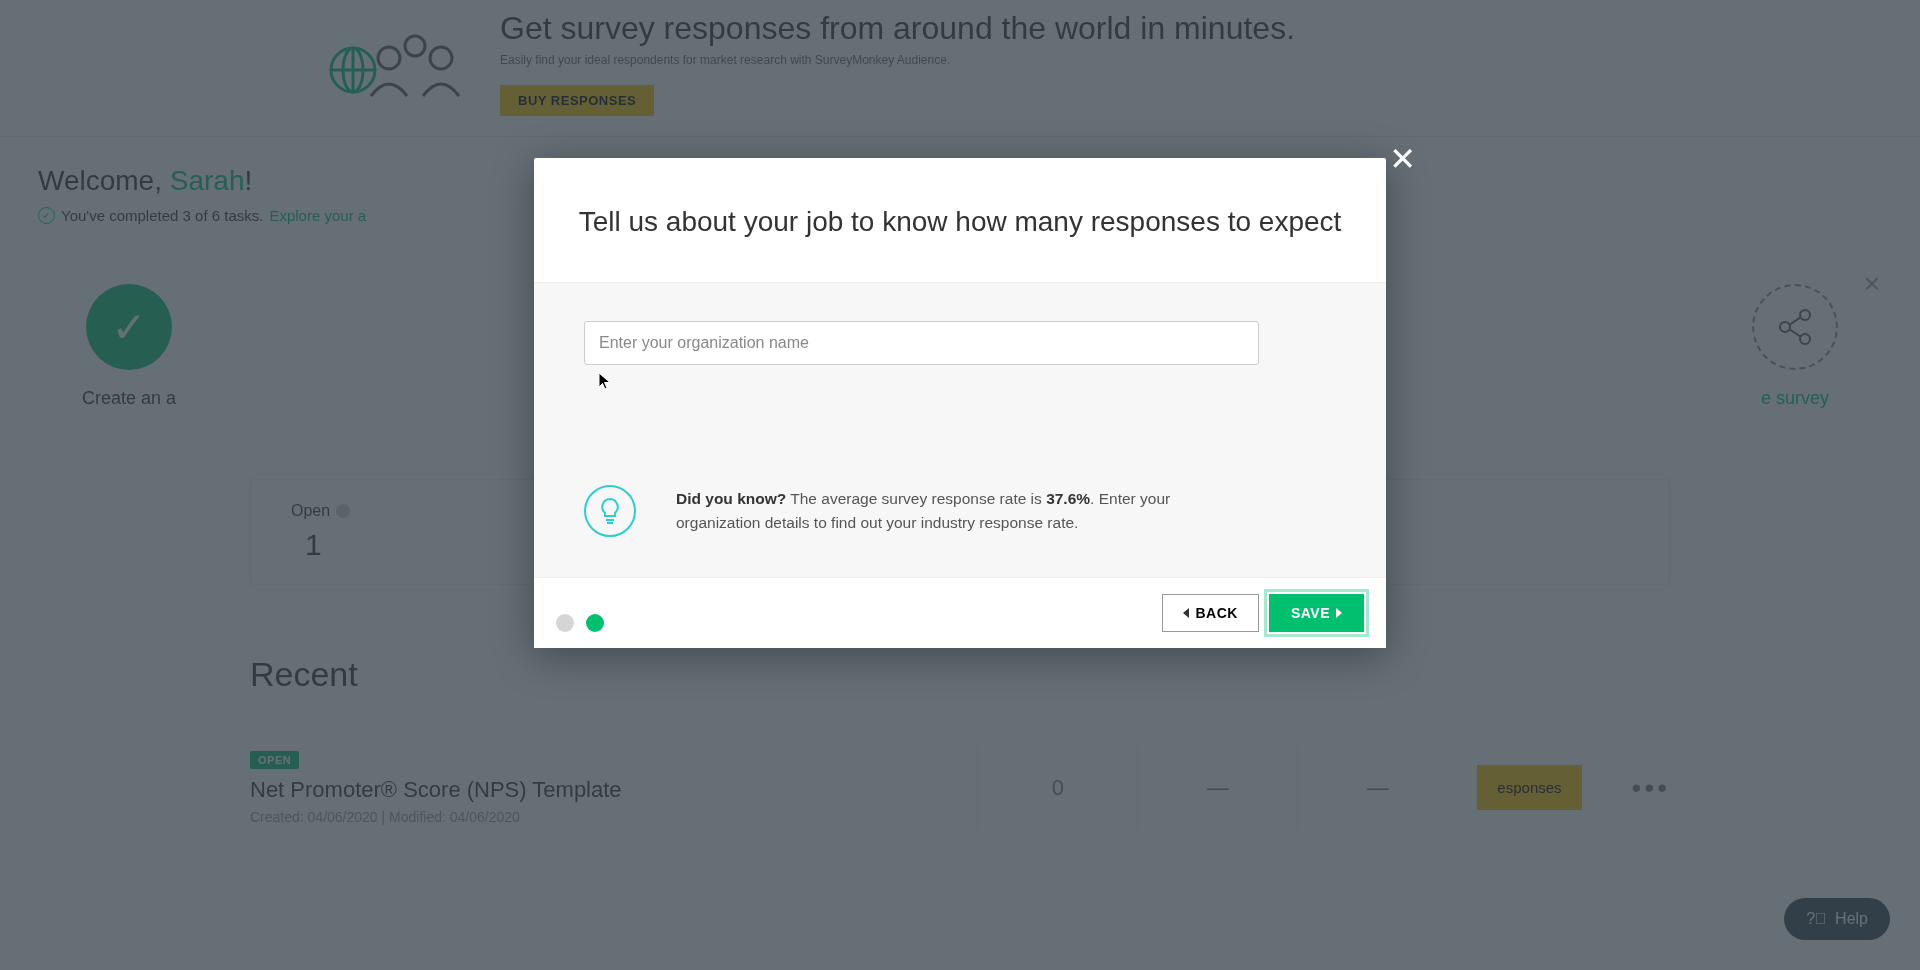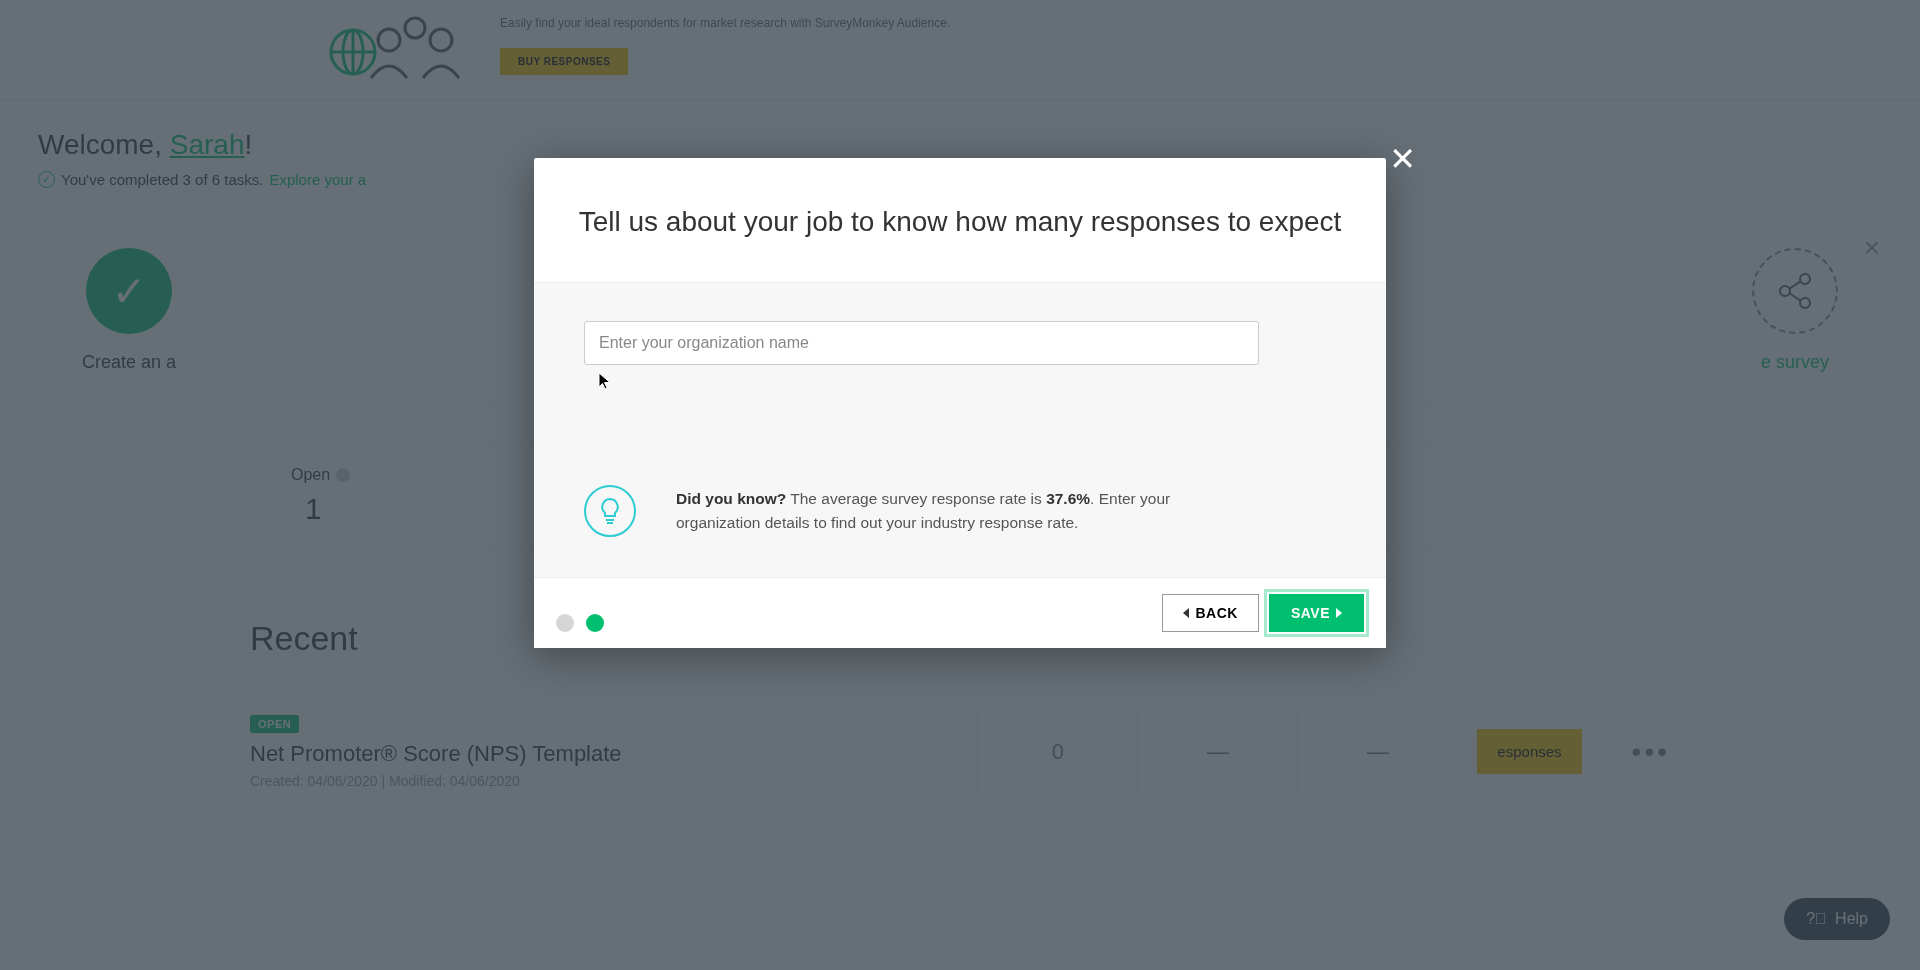--- a/index.html
+++ b/index.html
@@ -36,32 +36,32 @@
 }
 .banner-text p {
   font-size: 12px;
   color: #666;
   margin-bottom: 18px;
 }
 .buy-btn {
   background: #f9be00;
   border: none;
   padding: 8px 18px;
-  font-size: 10px;
+  font-size: 13px;
   font-weight: 600;
   letter-spacing: 0.5px;
   cursor: pointer;
 }
 
 
 .welcome-area {
   padding: 28px 0 0 38px;
 }
 .welcome-title { font-size: 28px; color: #333; font-weight: 400;}
-.welcome-name { color: #00bf6f; text-decoration: underline; }
+.welcome-name { color: #00bf6f; }
 .tasks-row {
   display: flex; align-items:center; gap:6px;
   font-size:15px; color:#333; margin-top:10px;
 }
 .check-circle-small {
   width:17px; height:17px; border:1.5px solid #00bf6f; border-radius:50%;
   display:inline-flex; align-items:center; justify-content:center;
   color:#00bf6f; font-size:10px;
 }
 .explore-link { color:#00bf6f; cursor:pointer; }
@@ -222,20 +222,21 @@
       <line x1="28" y1="20" x2="28" y2="64" stroke="#00bf6f" stroke-width="3"></line>
       <ellipse cx="28" cy="42" rx="10" ry="22" fill="none" stroke="#00bf6f" stroke-width="3"></ellipse>
       <circle cx="64" cy="30" r="11" fill="none" stroke="#555" stroke-width="3"></circle>
       <circle cx="90" cy="18" r="10" fill="none" stroke="#555" stroke-width="3"></circle>
       <circle cx="116" cy="30" r="11" fill="none" stroke="#555" stroke-width="3"></circle>
       <path d="M46 68 Q64 44 82 68" fill="none" stroke="#555" stroke-width="3"></path>
       <path d="M98 68 Q116 44 134 68" fill="none" stroke="#555" stroke-width="3"></path>
     </svg>
   </div>
   <div class="banner-text">
+    <h1>Get survey responses from around the world in minutes.</h1>
     <p>Easily find your ideal respondents for market research with SurveyMonkey Audience.</p>
     <button class="buy-btn">BUY RESPONSES</button>
   </div>
 </div>
 
 <div class="welcome-area">
   <div class="welcome-title">
     <span>Welcome, </span><span class="welcome-name">Sarah</span><span>!</span>
   </div>
   <div class="tasks-row">

